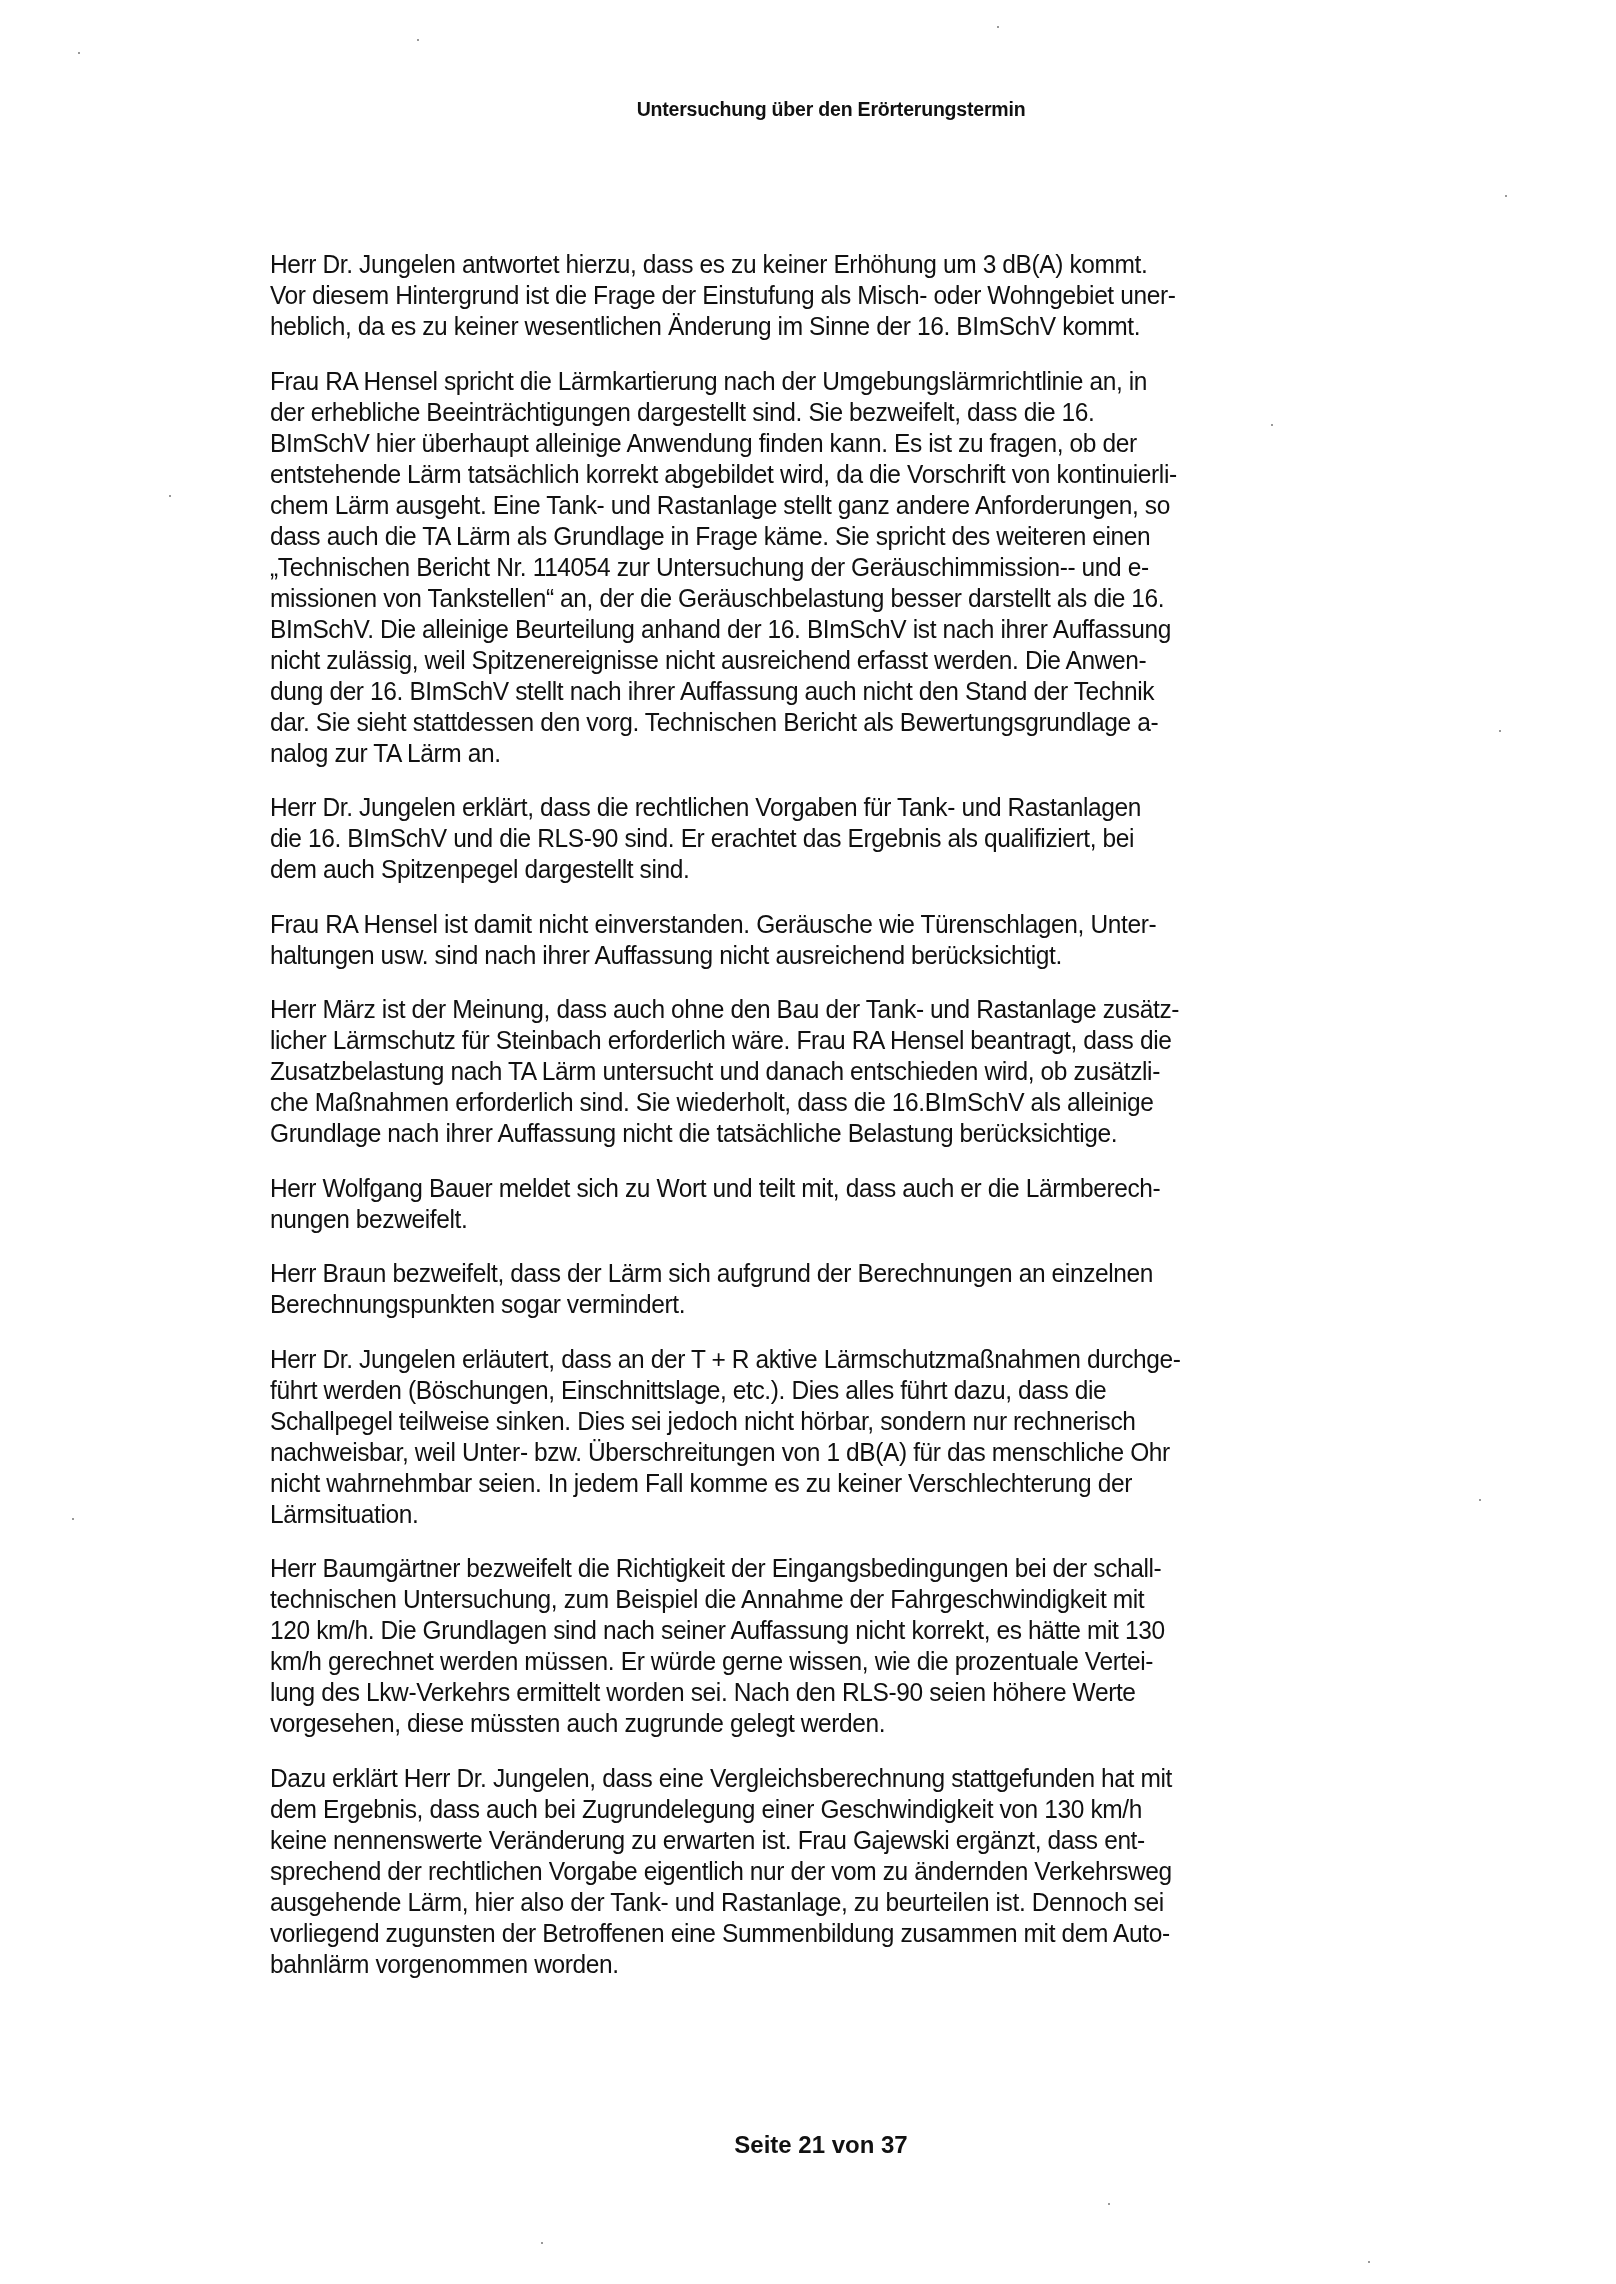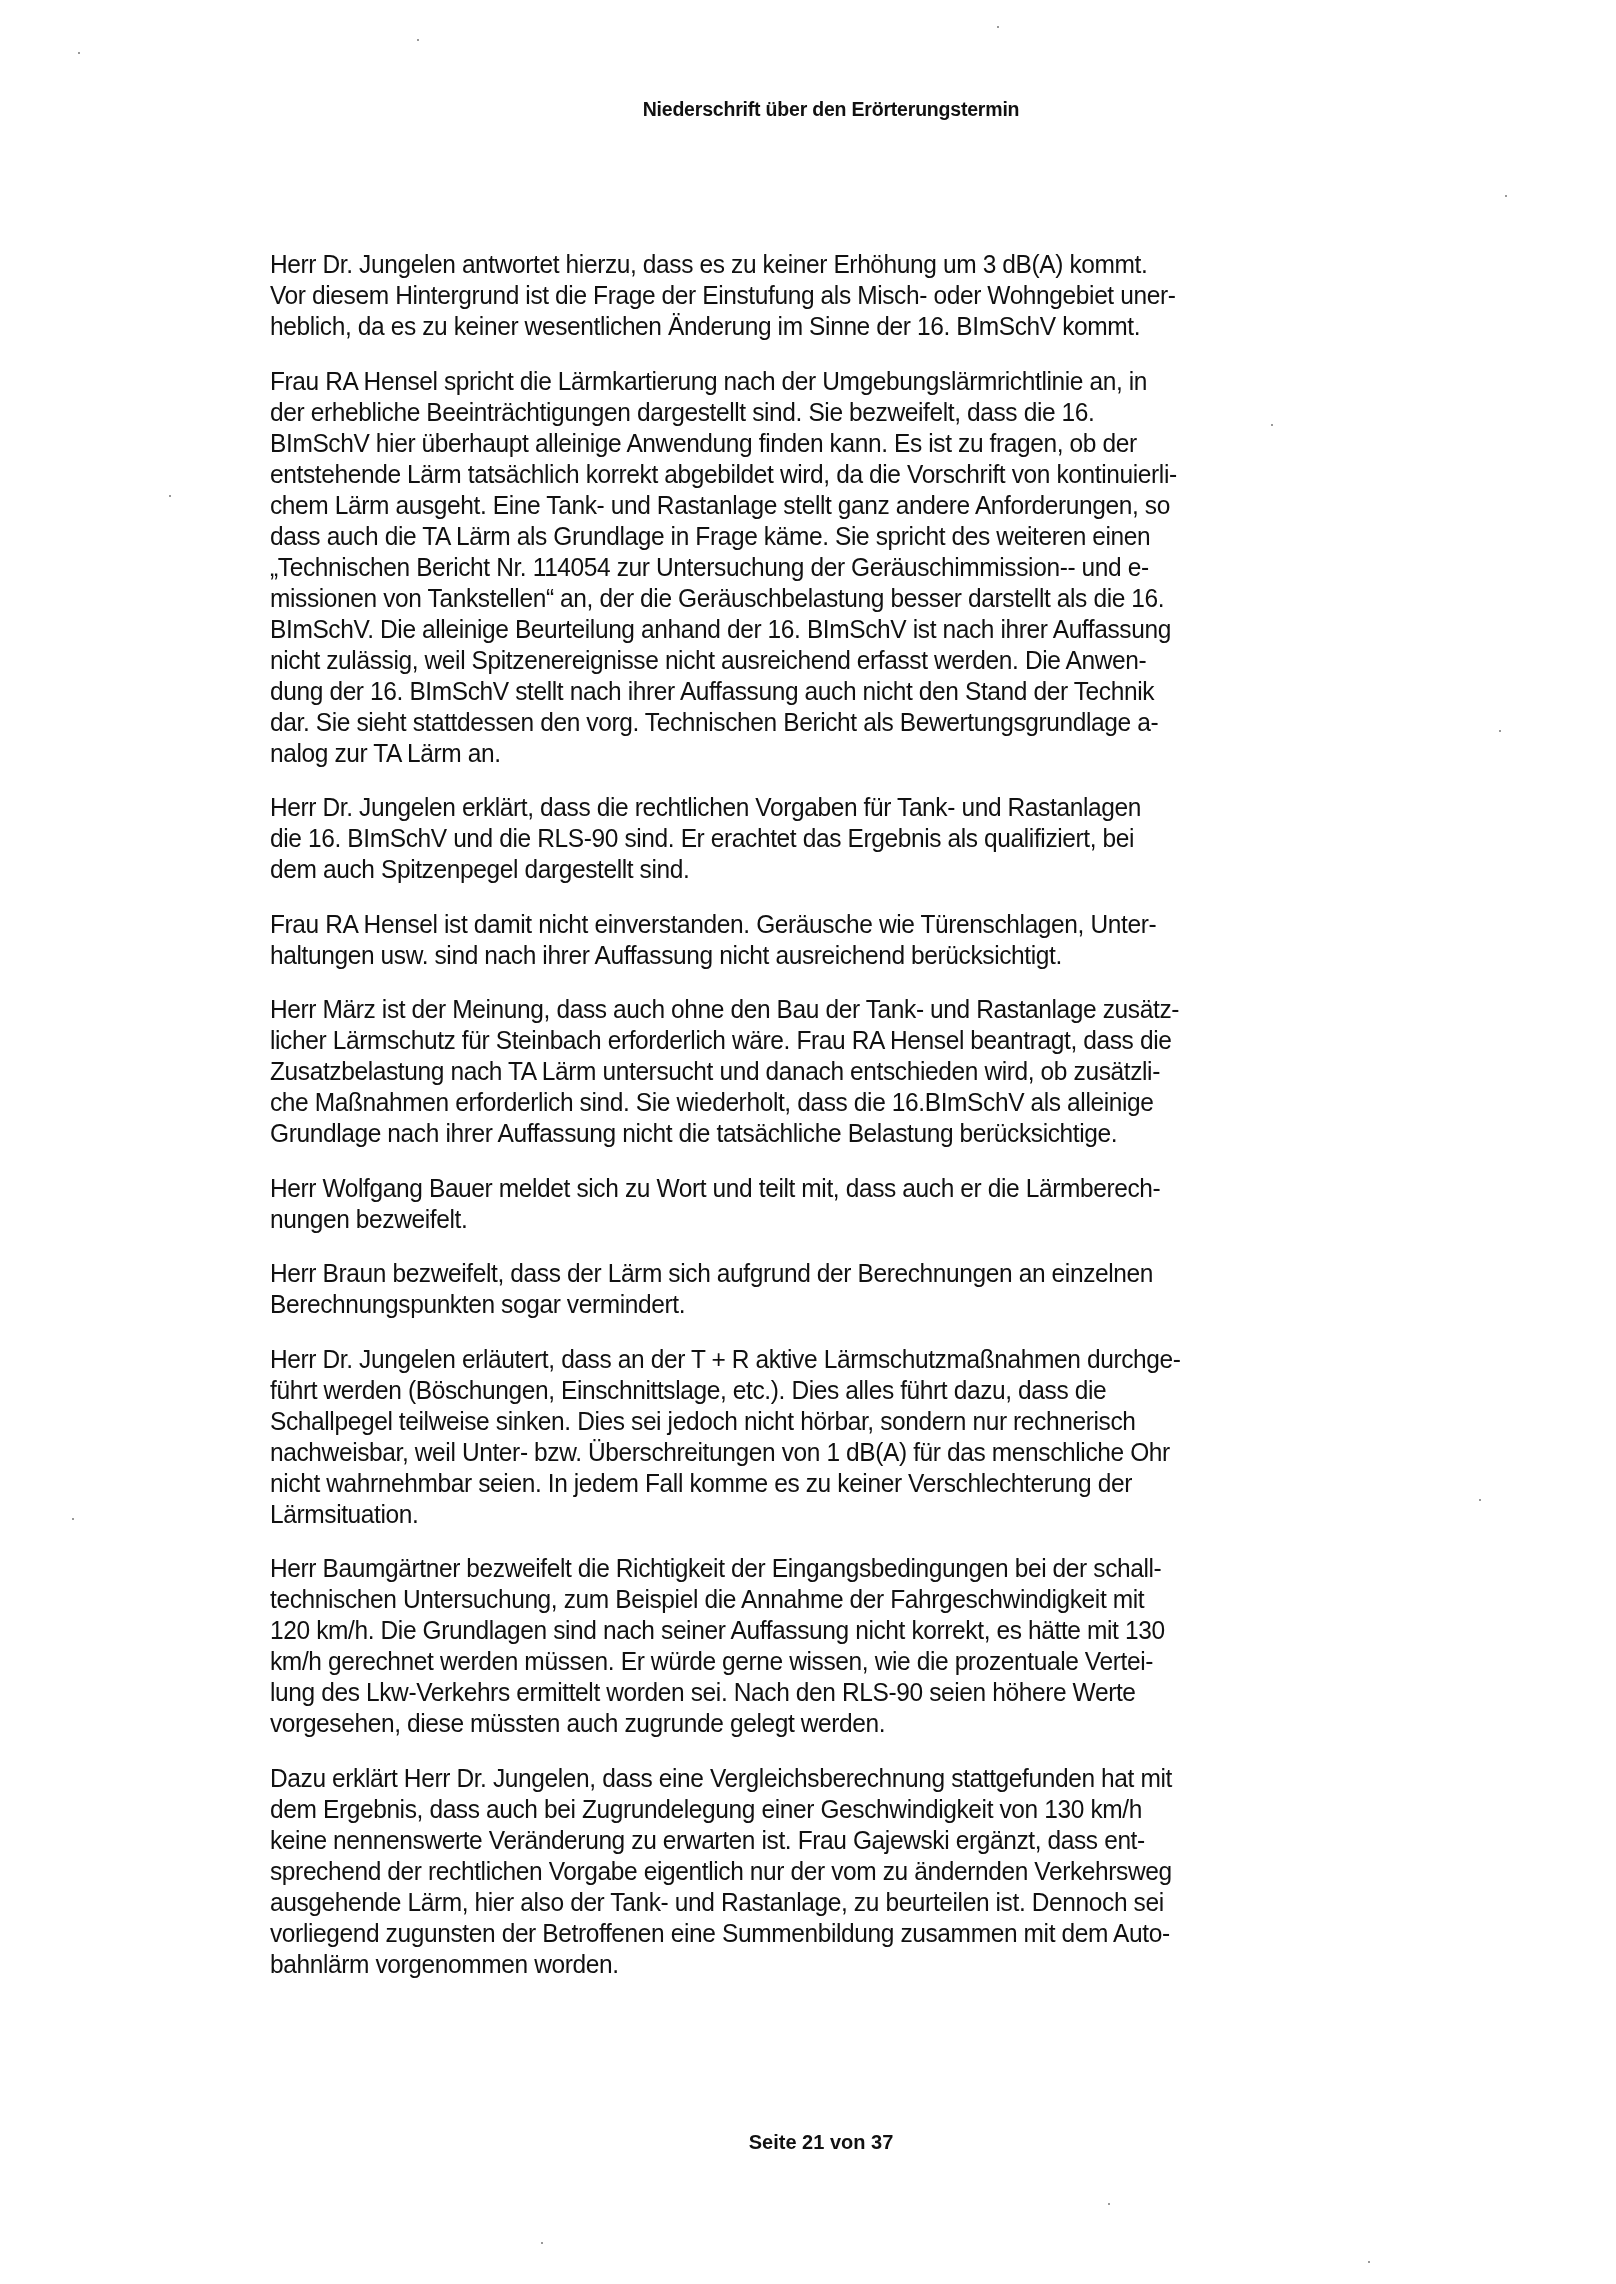--- a/index.html
+++ b/index.html
@@ -16,30 +16,30 @@
     position: absolute; top: 225px; left: 270px; width: 1153px; margin-top: 24px;
   }
   .para {
     margin: 0 0 23.5px 0; font-size: 25.4px; line-height: 31px;
     letter-spacing: -0.4px; transform: scaleX(0.965); transform-origin: left top;
     width: 1193px;
   }
   .para .ln { display: block; white-space: nowrap; }
   .footer {
     position: absolute; top: 2131px; left: 0; width: 100%;
-    text-align: center; font-size: 20px; font-weight: bold;
+    text-align: center; font-size: 24px; font-weight: bold;
   }
   .footer span { display: inline-block; margin-left: 26px; }
   .speck { position: absolute; width: 2px; height: 2px; background: #777; border-radius: 50%; }
 </style>
 </head>
 <body>
 
 <div class="page-header">
-  <span>Niederschrift über den Erörterungstermin</span>
+  <span>Untersuchung über den Erörterungstermin</span>
 </div>
 
 <div class="content" id="content">
     <p class="para">
       <span class="ln">Herr Dr. Jungelen antwortet hierzu, dass es zu keiner Erhöhung um 3 dB(A) kommt.</span>
       <span class="ln">Vor diesem Hintergrund ist die Frage der Einstufung als Misch- oder Wohngebiet uner-</span>
       <span class="ln">heblich, da es zu keiner wesentlichen Änderung im Sinne der 16. BImSchV kommt.</span>
     </p>
     <p class="para">
       <span class="ln">Frau RA Hensel spricht die Lärmkartierung nach der Umgebungslärmrichtlinie an, in</span>

